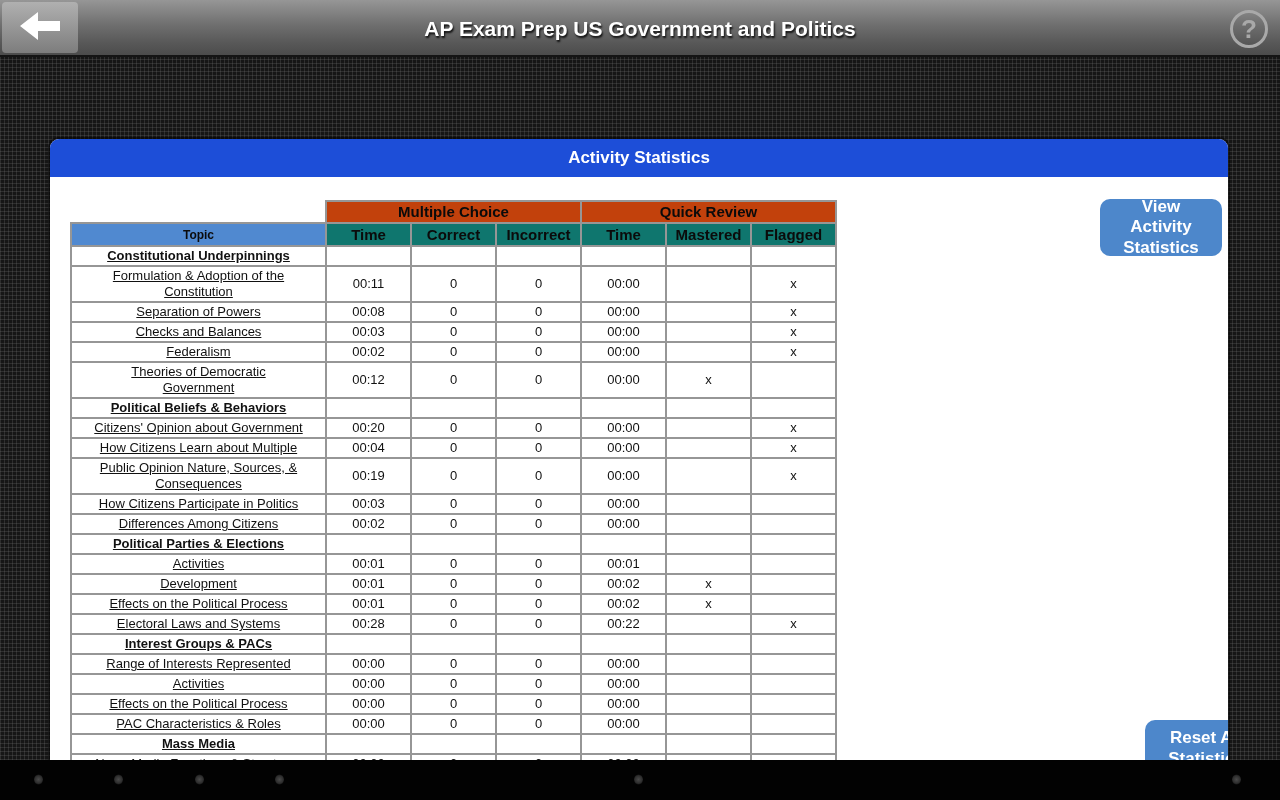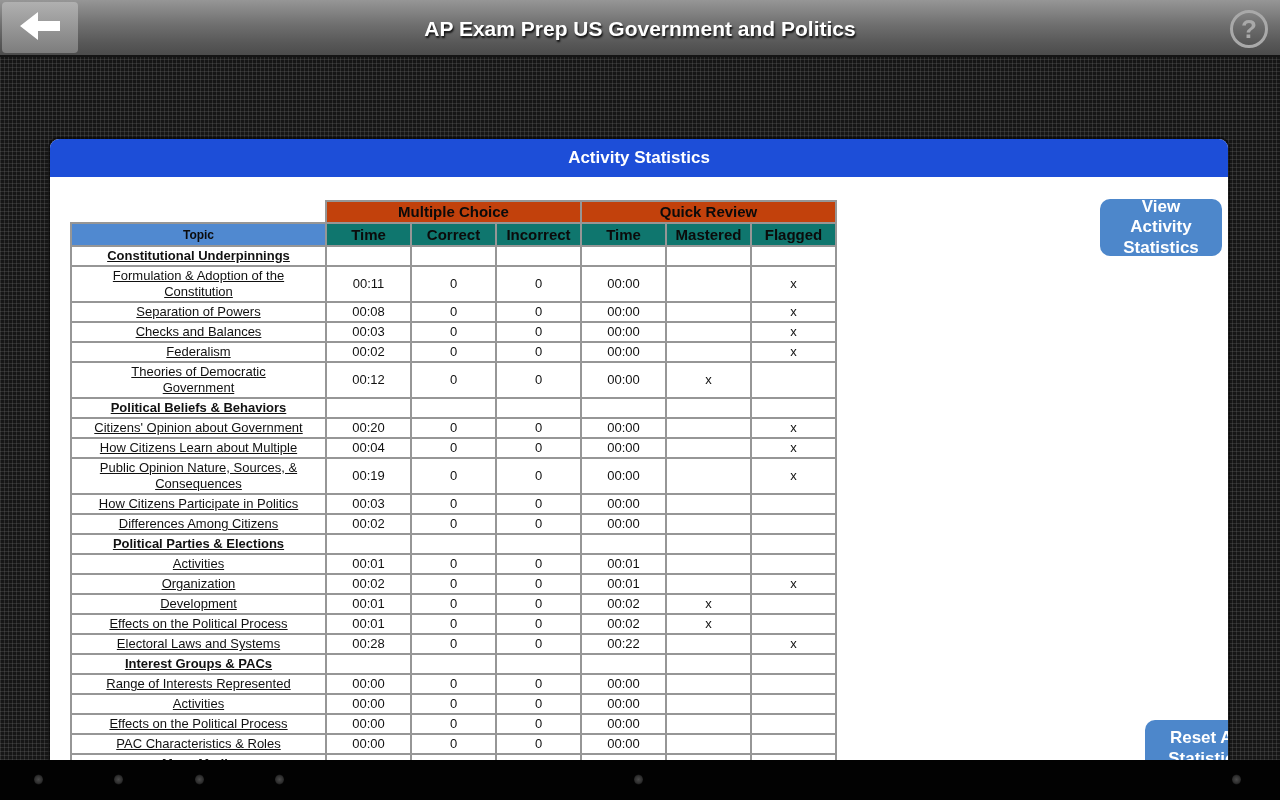--- a/index.html
+++ b/index.html
@@ -274,29 +274,20 @@
           <tr>
             <td class="c-topic c-item">Activities</td>
             <td class="c-val">00:01</td>
             <td class="c-val">0</td>
             <td class="c-val">0</td>
             <td class="c-val">00:01</td>
             <td class="c-val"></td>
             <td class="c-val"></td>
           </tr>
           <tr>
-            <td class="c-topic c-item">Organization</td>
-            <td class="c-val">00:02</td>
-            <td class="c-val">0</td>
-            <td class="c-val">0</td>
-            <td class="c-val">00:01</td>
-            <td class="c-val"></td>
-            <td class="c-val">x</td>
-          </tr>
-          <tr>
             <td class="c-topic c-item">Development</td>
             <td class="c-val">00:01</td>
             <td class="c-val">0</td>
             <td class="c-val">0</td>
             <td class="c-val">00:02</td>
             <td class="c-val">x</td>
             <td class="c-val"></td>
           </tr>
           <tr>
             <td class="c-topic c-item">Effects on the Political Process</td>

